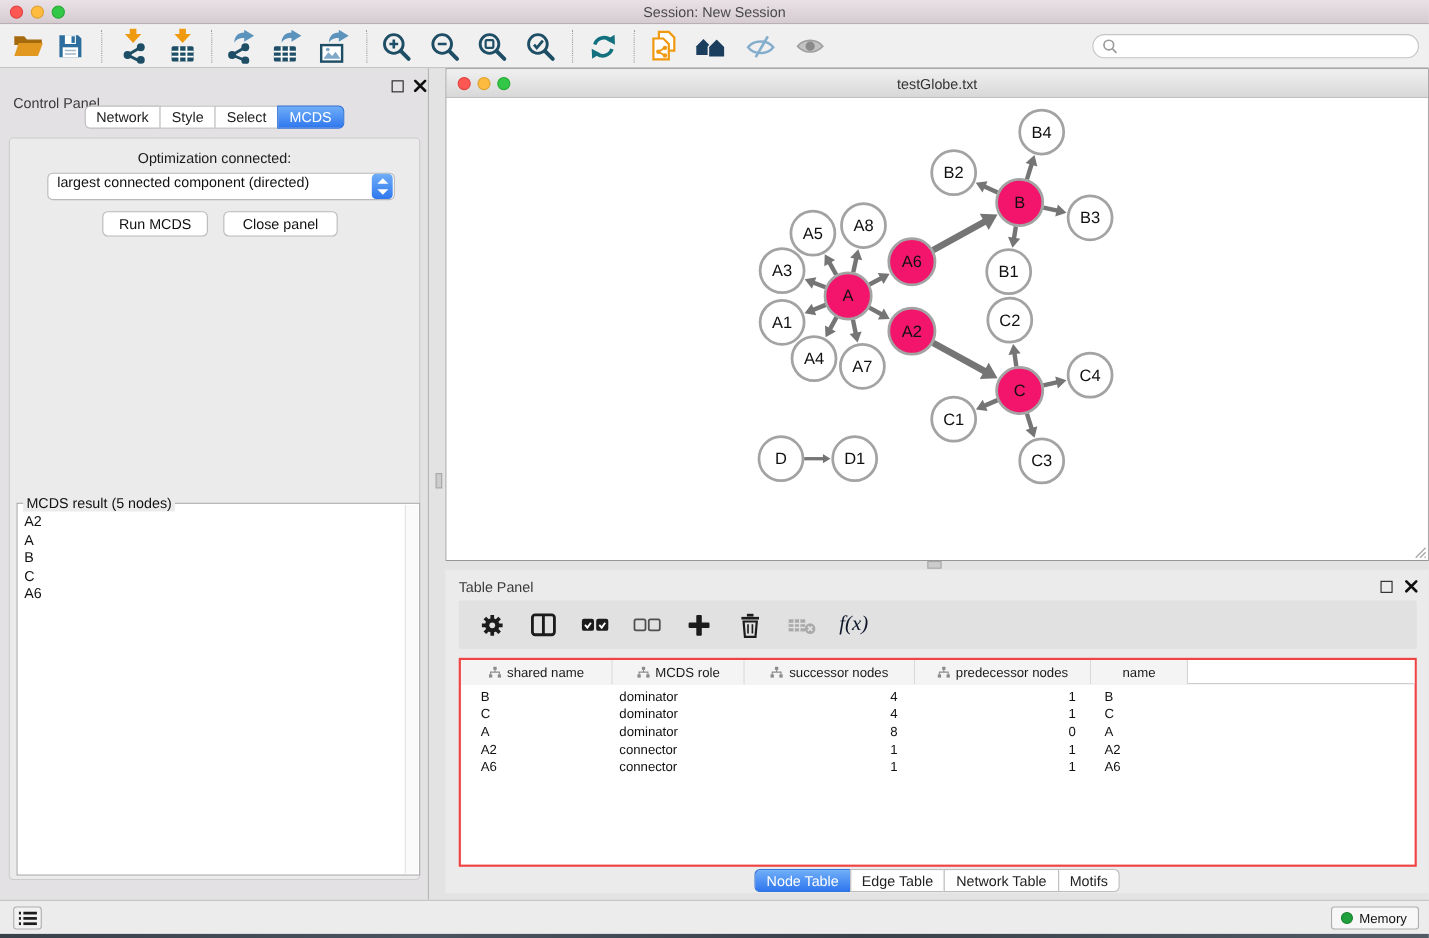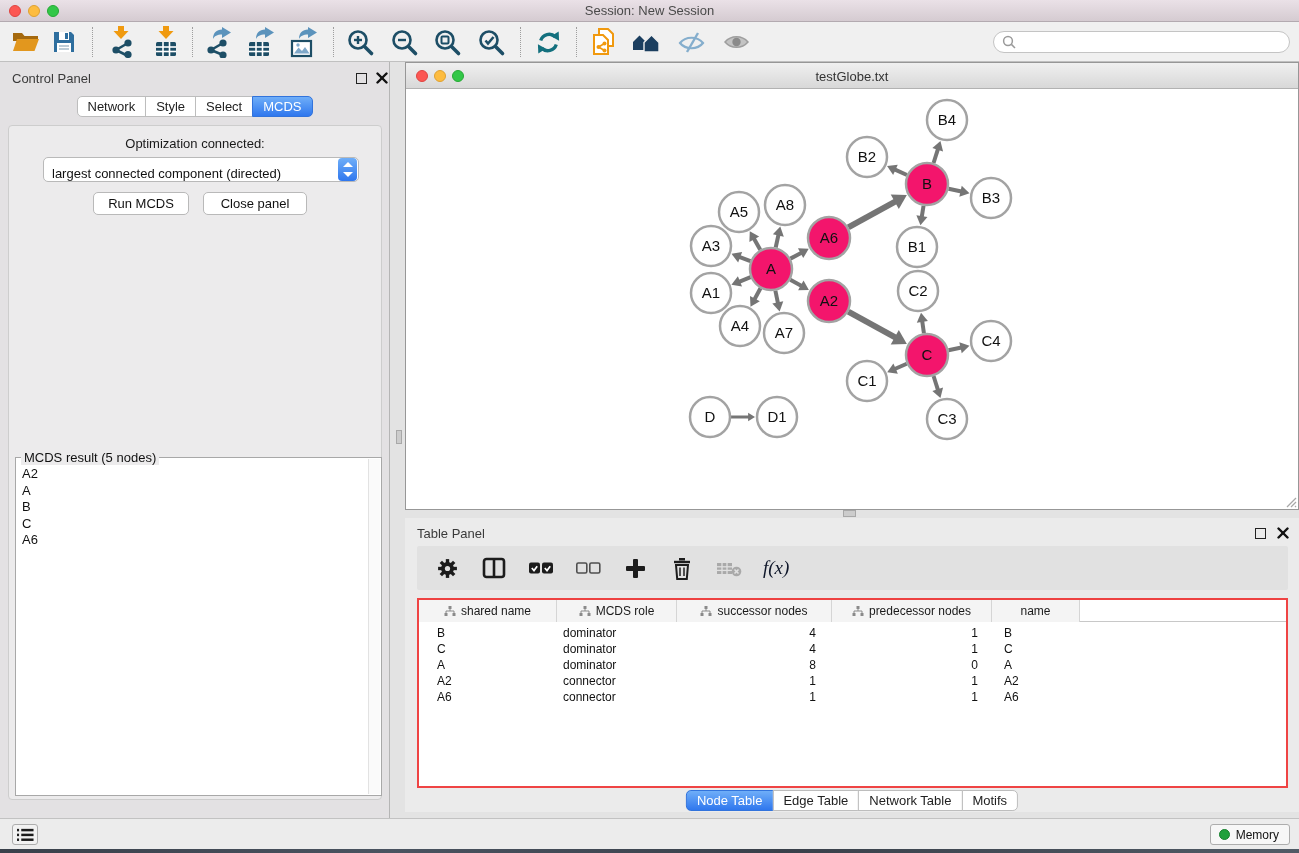--- a/index.html
+++ b/index.html
@@ -32,37 +32,37 @@
 
   
   .panel-title { font-size:13px; color:#3A3A3A; }
   .float-btn { width:11px; height:11px; border:1.5px solid #222; background:transparent; }
   .close-x line { stroke:#111; stroke-width:2.4; stroke-linecap:round; }
 
   
   .control-panel { position:absolute; left:0; top:62px; width:390px; height:756px;
     background:#E3E1E3; border-right:1px solid #B5B5B5; }
   .cp-header { position:absolute; left:0; top:0; width:100%; height:30px; }
-  .cp-header .panel-title { position:absolute; left:12px; top:9px; }
+  .cp-header .panel-title { position:absolute; left:12px; top:24px; }
   .cp-header .float-btn { position:absolute; left:356px; top:11px; }
   .cp-header .close-x { position:absolute; left:376px; top:10px; }
   .seg { position:absolute; display:inline-flex; }
   .cp-tabs { top:34px; left:50%; transform:translateX(-50%); }
   .seg-btn { height:21px; display:flex; align-items:center; padding:0 10px;
     background:#fff; border:1px solid #BDBDBD; margin-left:-1px; font-size:13px; color:#222; }
   .seg-btn:first-child { border-radius:5px 0 0 5px; margin-left:0; }
   .seg-btn:last-child { border-radius:0 5px 5px 0; }
   .seg-btn.sel { background:linear-gradient(#6FAEF8,#2F77EE); color:#fff; border-color:#3173DC; }
   .cp-content { position:absolute; left:8px; top:63px; width:374px; height:675px;
     background:#ECEBEC; border:1px solid #CDCDCD; border-radius:4px; }
   .opt-label { position:absolute; top:10px; left:0; right:0; text-align:center;
     font-size:13px; color:#1A1A1A; }
   .dropdown { position:absolute; left:34px; top:31px; width:316px; height:25px;
     background:#fff; border:1px solid #B9B9B9; border-radius:5px;
-    display:flex; align-items:flex-end; }
+    display:flex; align-items:flex-start; }
   .dropdown .dval { flex:1; font-size:13px; color:#111; padding-left:8px; white-space:nowrap; }
   .dd-stepper { width:19px; height:23px; margin-right:1px; border-radius:4px;
     background:linear-gradient(#6FAEF8,#2F77EE); position:relative; }
   .dd-stepper i { position:absolute; left:4.5px; width:0; height:0;
     border-left:5px solid transparent; border-right:5px solid transparent; }
   .dd-stepper .up { top:4px; border-bottom:5px solid #fff; }
   .dd-stepper .dn { bottom:4px; border-top:5px solid #fff; }
   .cp-btn { position:absolute; top:66px; height:23px; background:#fff;
     border:1px solid #B9B9B9; border-radius:5px; font-size:13px; color:#111;
     display:flex; align-items:center; justify-content:center;text-align:right; }

